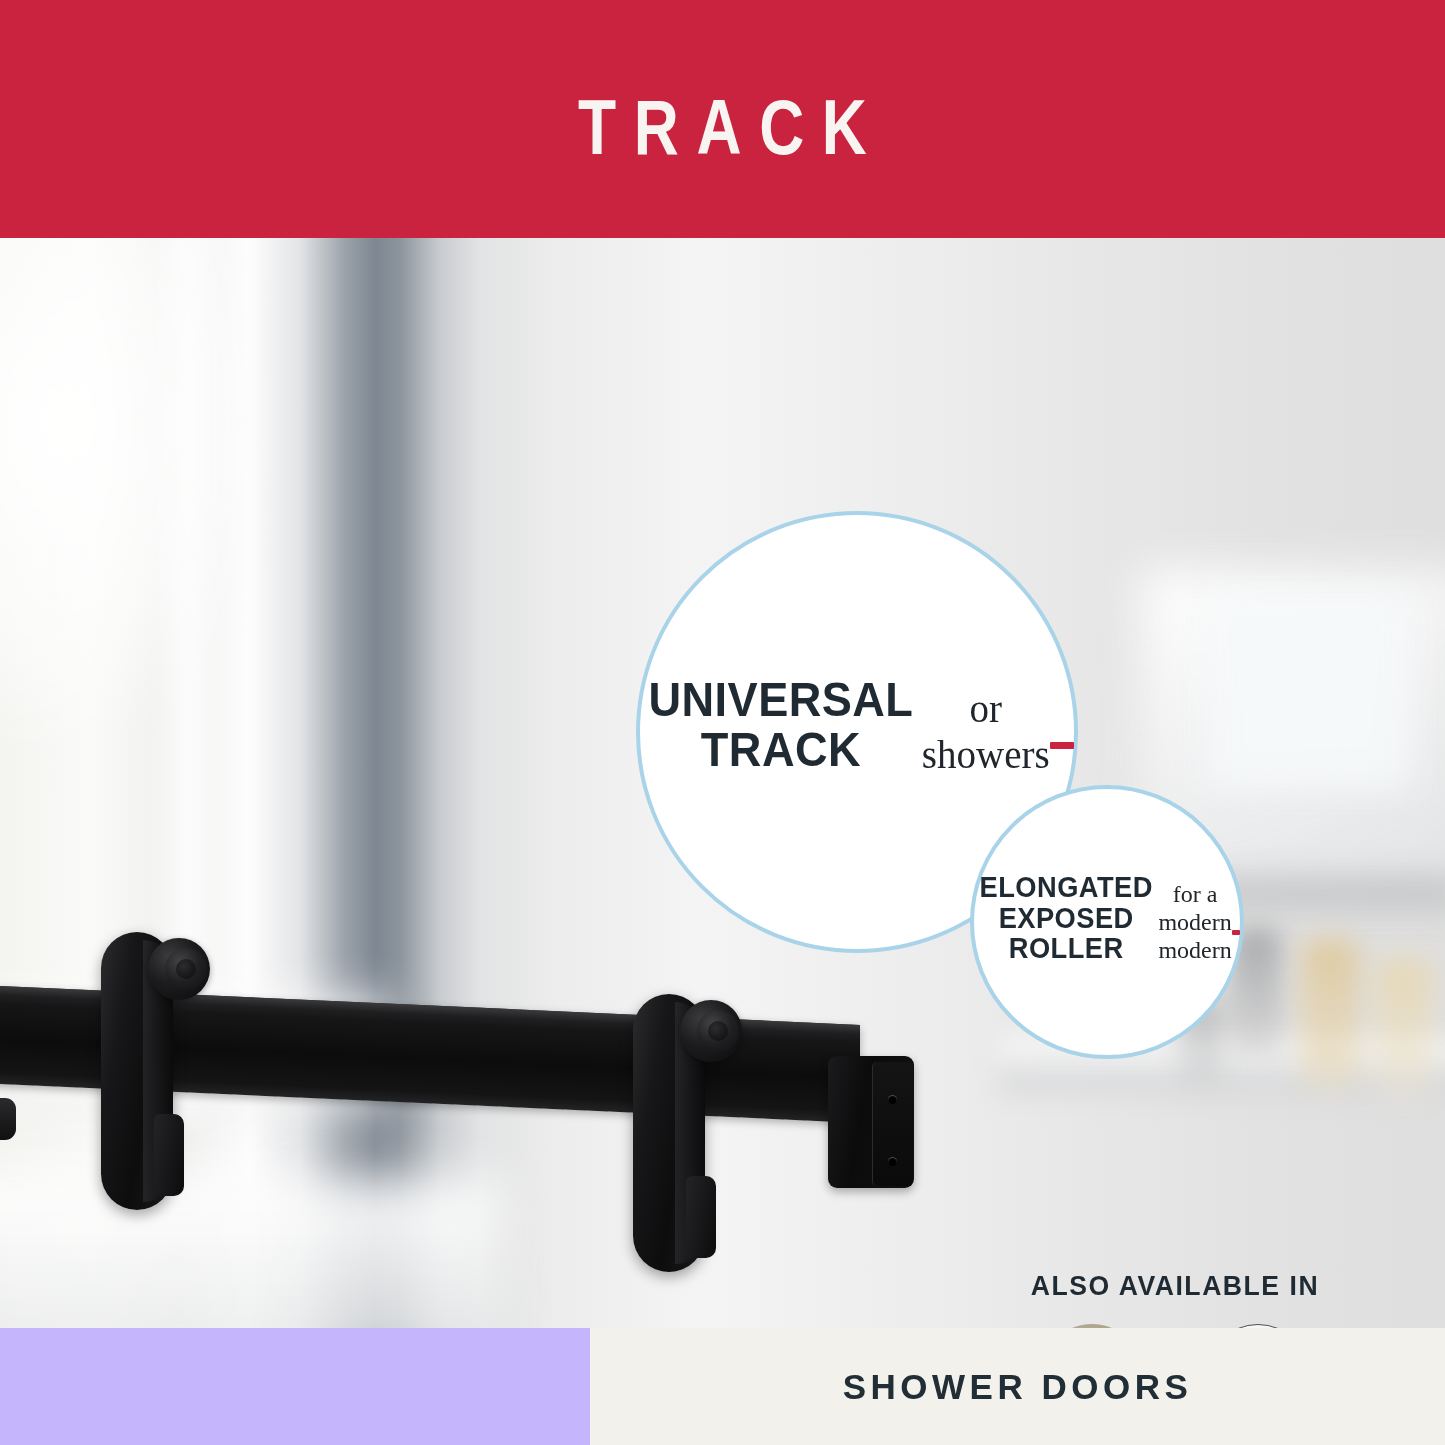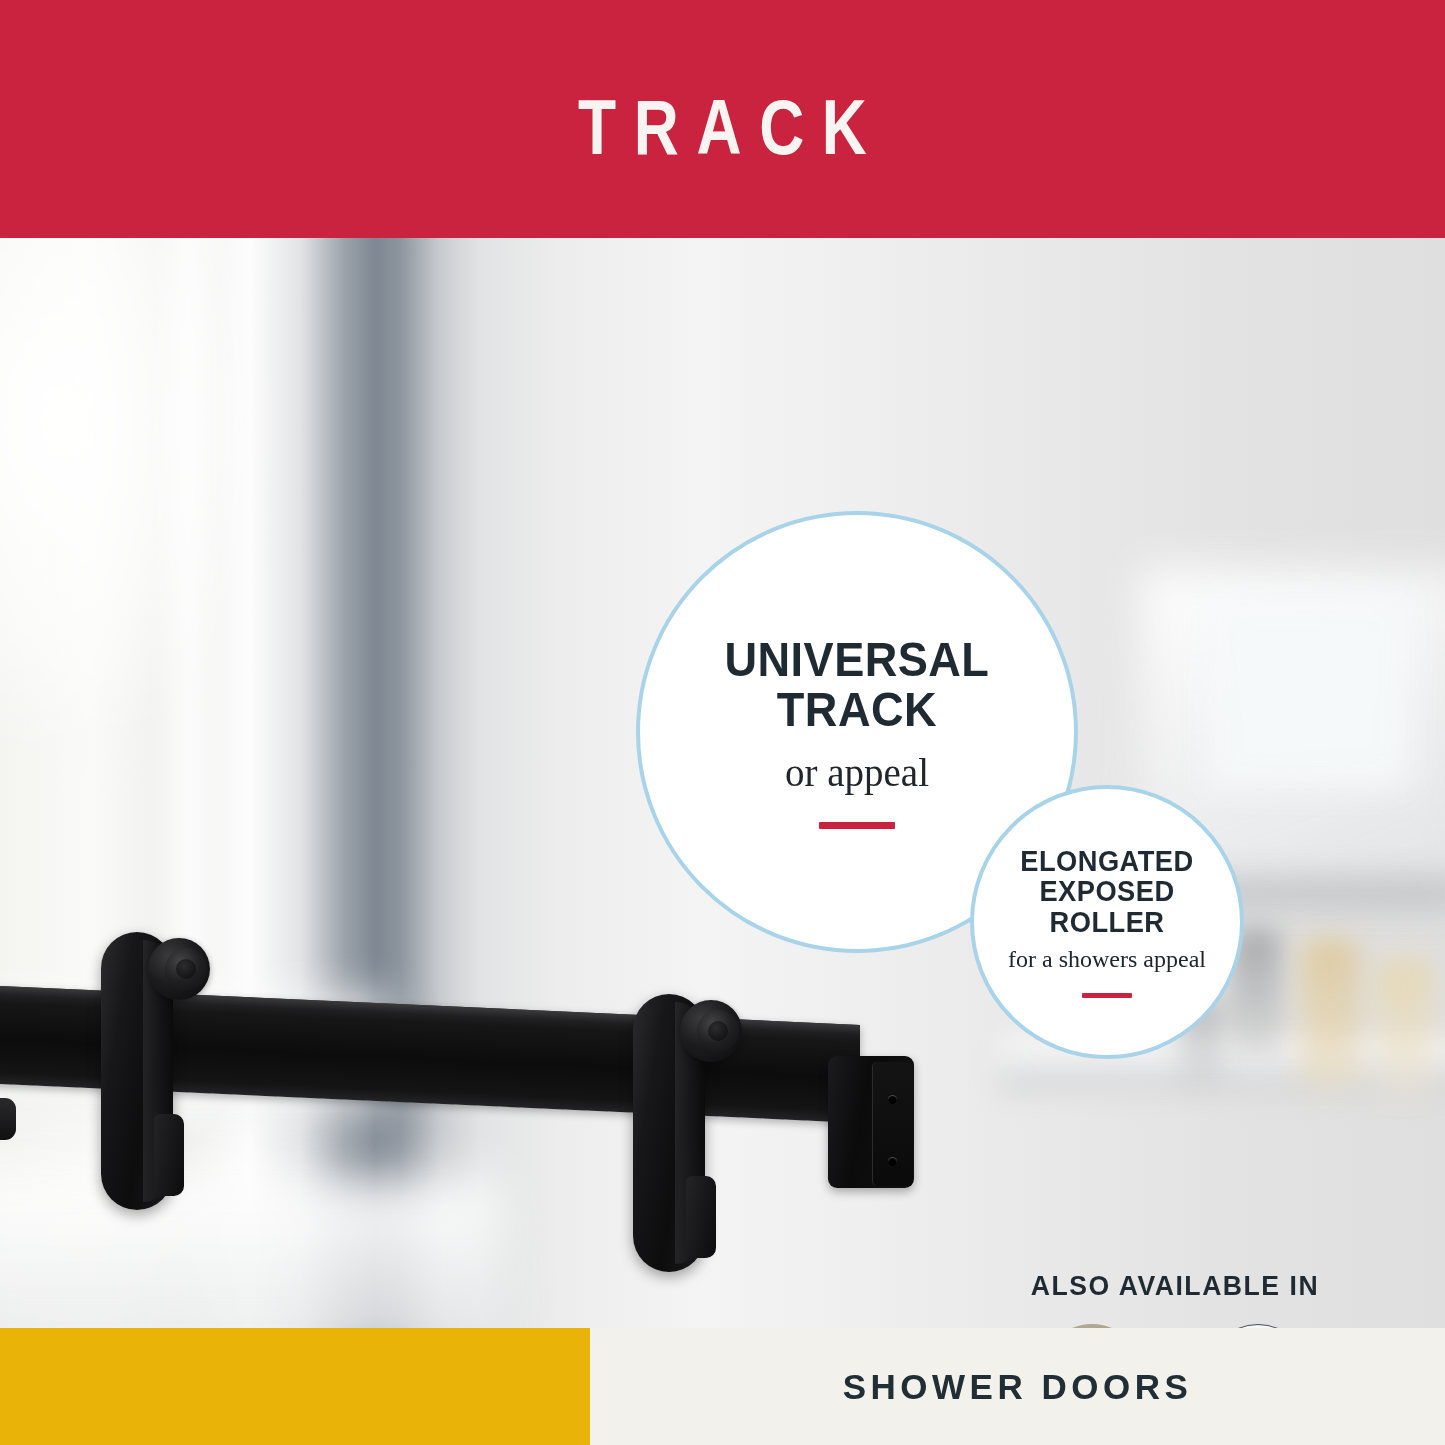--- a/index.html
+++ b/index.html
@@ -272,21 +272,21 @@
   }
 
   
   .callout {
     position: absolute;
     border-radius: 50%;
     background: #FFFFFF;
     border: 4px solid #A9D3E8;
     box-sizing: border-box;
     display: flex;
-    flex-direction: column;
+    flex-direction: row;
     align-items: center;
     justify-content: center;
     text-align: center;
   }
   .callout-main {
     left: 636px; top: 273px;
     width: 442px; height: 442px;
     z-index: 5;
   }
   .callout-sub {
@@ -366,21 +366,21 @@
     background: linear-gradient(150deg, #FAFAFA 0%, #F0F1F2 45%, #E3E5E7 78%, #DCDEE0 100%);
     border: 1.5px solid #4A5158;
     box-sizing: border-box;
   }
 
   
   .footer {
     position: absolute;
     left: 0; top: 1328px;
     width: 1445px; height: 117px;
-    background: #eab308;
+    background: #c4b5fd;
   }
   .footer-right-panel {
     position: absolute;
     left: 590px; top: 0;
     width: 855px; height: 117px;
     background: #F3F1EC;
   }
   .footer-category {
     position: absolute;
     left: 590px; top: 0;
@@ -493,32 +493,32 @@
         </div>
       </div>
     </div>
 
     <div class="callout callout-main">
       <div class="callout-head">
         <div>UNIVERSAL</div>
         <div>TRACK</div>
       </div>
       <div class="callout-sublabel">
-        <div>or appeal</div>
+        <div>or showers</div>
       </div>
       <div class="red-dash"></div>
     </div>
 
     <div class="callout callout-sub">
       <div class="callout-head">
         <div>ELONGATED</div>
         <div>EXPOSED ROLLER</div>
       </div>
       <div class="callout-sublabel">
-        <div>for a showers appeal</div>
+        <div>for a modern modern</div>
       </div>
       <div class="red-dash"></div>
     </div>
 
   </div>
 
   <div class="footer">
     <div class="footer-right-panel"></div>
     <div class="footer-category">SHOWER DOORS</div>
   </div>

